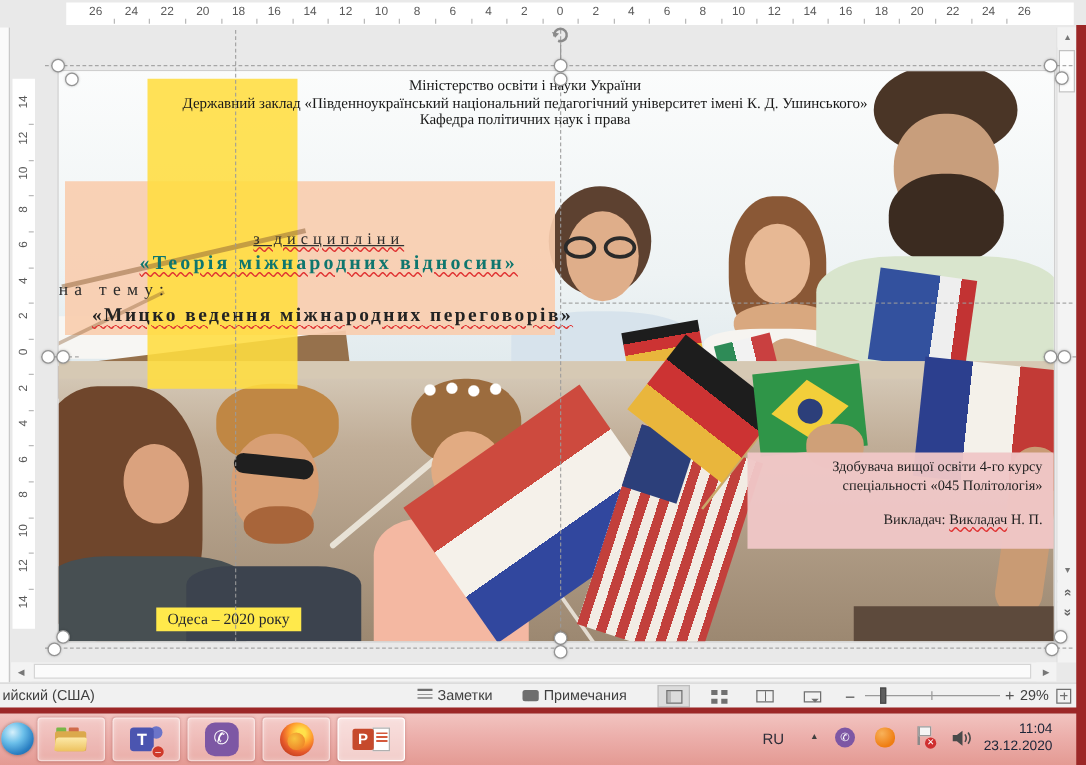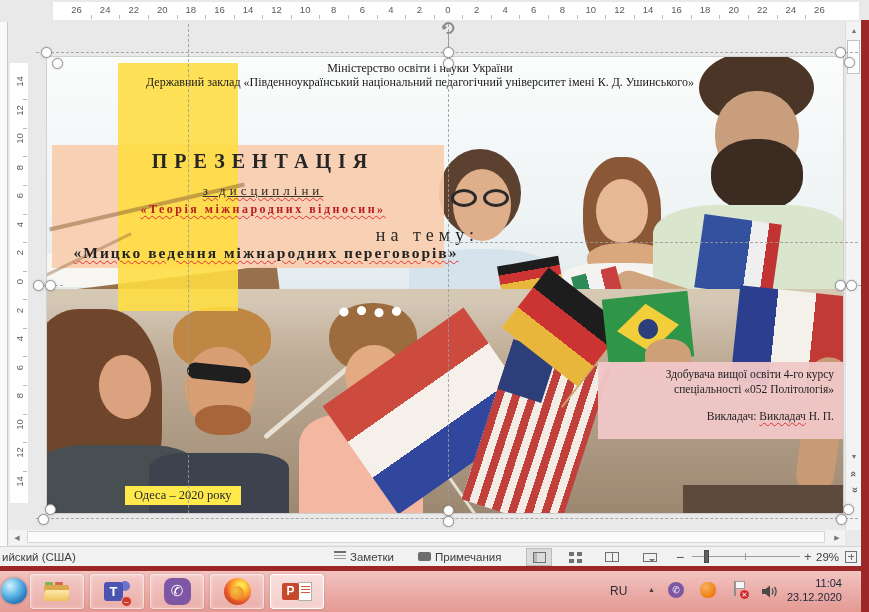--- a/index.html
+++ b/index.html
@@ -202,37 +202,37 @@
     <div class="abs" style="left:5px;top:88px;width:392px;height:123px;background:rgba(248,205,175,0.92);"></div>
 
     <div class="abs" style="left:71px;top:6px;width:120px;height:248px;background:rgba(255,221,64,0.88);"></div>
 
     <div class="abs" style="left:0;top:148px;width:200px;height:4px;background:rgba(139,96,53,.5);transform:rotate(-13deg);"></div>
     <div class="abs" style="left:-6px;top:196px;width:95px;height:3px;background:rgba(139,96,53,.4);transform:rotate(-26deg);"></div>
 
     <div class="abs serif" style="left:8px;top:5px;width:730px;text-align:center;font-size:12px;color:#191919;line-height:13.5px;">
       <div>Міністерство освіти і науки України</div>
       <div>Державний заклад «Південноукраїнський національний педагогічний університет імені К. Д. Ушинського»</div>
-    </div>
-
-    <div class="abs serif" style="left:0;top:93px;width:432px;text-align:center;font-size:20px;font-weight:bold;letter-spacing:7px;color:#262626;">ПРЕЗЕНТАЦІЯ</div>
+      <div>Кафедра політичних наук і права</div>
+    </div>
+
     <div class="abs serif" style="left:0;top:126px;width:432px;text-align:center;font-size:13px;letter-spacing:4px;color:#2a2a2a;">
       <span class="ul"><span class="sq">з дисципліни</span></span>
     </div>
-    <div class="abs serif" style="left:0;top:145px;width:432px;text-align:center;font-size:12px;font-weight:bold;letter-spacing:2.5px;color:#b91c1c;">
+    <div class="abs serif" style="left:0;top:145px;width:432px;text-align:center;font-size:16px;font-weight:bold;letter-spacing:2.5px;color:#0f766e;">
       <span class="sq">«Теорія міжнародних відносин»</span>
     </div>
-    <div class="abs serif" style="left:0;top:168px;width:432px;text-align:right;font-size:18px;letter-spacing:5px;color:#2a2a2a;">на тему:</div>
+    <div class="abs serif" style="left:0;top:168px;width:432px;text-align:left;font-size:14px;letter-spacing:5px;color:#2a2a2a;">на тему:</div>
     <div class="abs serif" style="left:0;top:187px;width:438px;text-align:center;font-size:15.5px;font-weight:bold;letter-spacing:2px;color:#232323;">
       <span class="sq">«Мицко ведення міжнародних переговорів»</span>
     </div>
 
     <div class="abs serif" style="left:551px;top:305px;width:245px;height:77px;background:rgba(239,199,199,0.96);text-align:right;font-size:11.5px;color:#1f1f1f;line-height:14.5px;padding:5px 9px 0 0;">
       <div>Здобувача вищої освіти 4-го курсу</div>
-      <div>спеціальності «052 Політологія»</div>
+      <div>спеціальності «045 Політологія»</div>
       <div style="margin-top:13px;">
         <span>Викладач: </span><span class="sq">Викладач</span><span> Н. П.</span>
       </div>
     </div>
 
     <div class="abs serif" style="left:78px;top:429px;padding:2px 9px;background:#ffe94b;font-size:12.5px;color:#23262e;">Одеса – 2020 року</div>
   </div>
 
   <div class="gh" style="left:36px;top:52px;width:822px;"></div>
   <div class="gh" style="left:450px;top:242px;width:408px;"></div>

